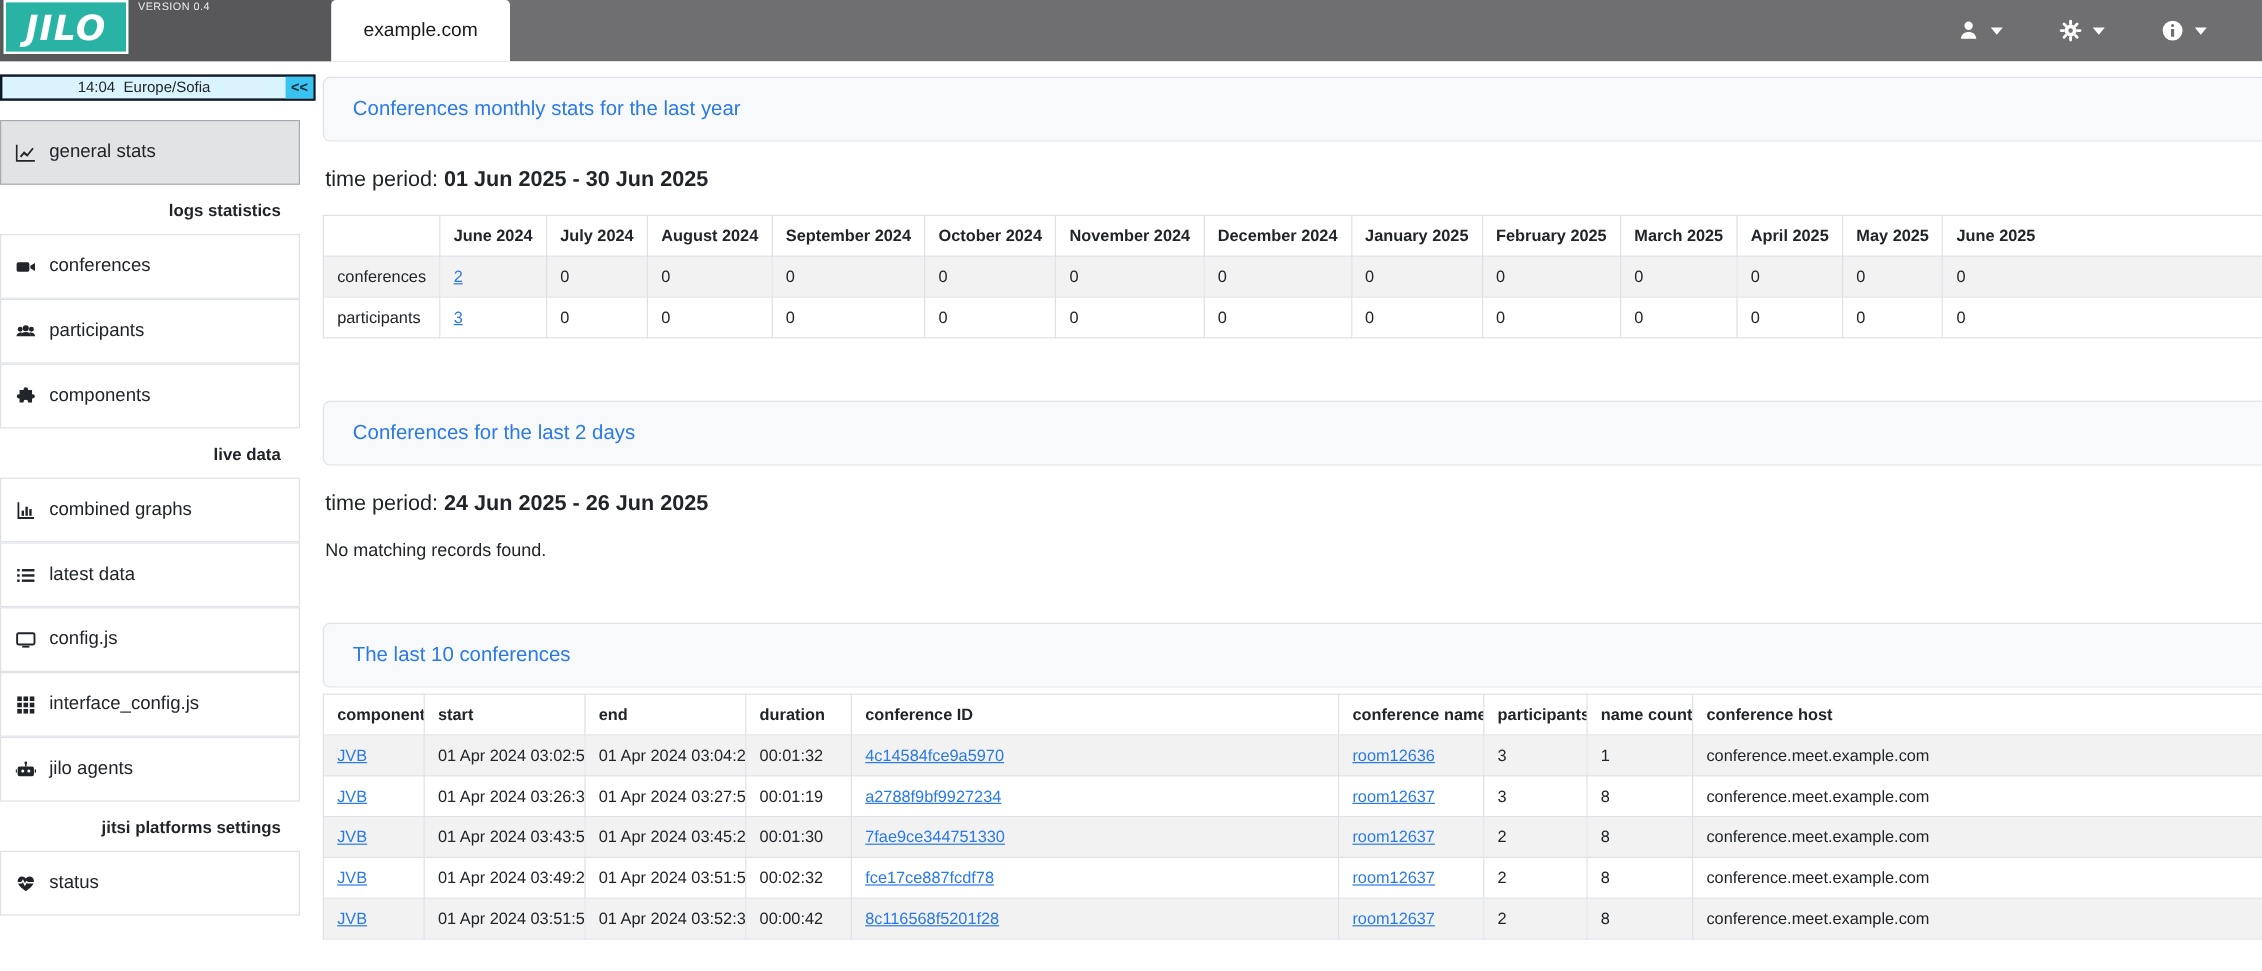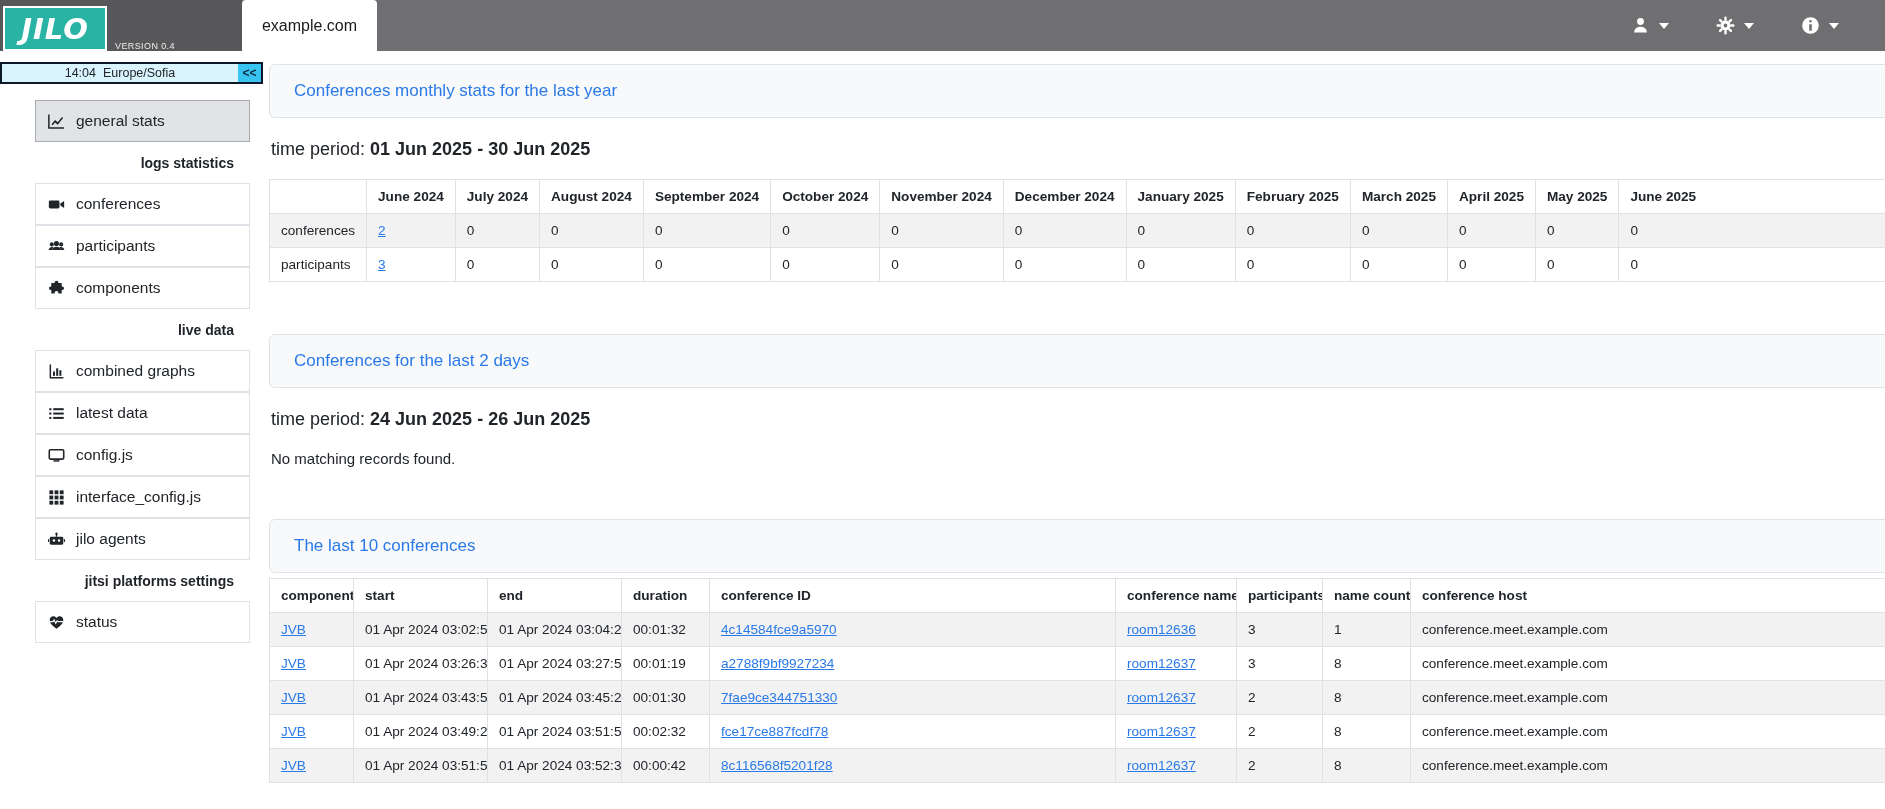--- a/index.html
+++ b/index.html
@@ -4,30 +4,30 @@
 <style>
   * { box-sizing: border-box; }
   html,body { margin:0; padding:0; }
   body {
     width:1885px; height:809px; overflow:hidden;
     font-family:"Liberation Sans","DejaVu Sans",sans-serif;
     color:#212529; background:#fff; font-size:15px;
   }
   
   .topbar { height:51px; background:#6f6f72; display:flex; align-items:stretch; }
-  .logo-strip { width:242px; background:#58585b; display:flex; align-items:flex-end; flex:none; }
+  .logo-strip { width:276px; background:#58585b; display:flex; align-items:flex-start; flex:none; }
   .logo-box {
     width:104px; height:45px; margin-left:3px; background:#29b3a4;
     border:2px solid #fff; color:#fff; display:flex; align-items:center; justify-content:center;
     font-style:italic; font-weight:bold; font-size:29px; letter-spacing:1px;
     font-family:"DejaVu Sans","Liberation Sans",sans-serif;
   }
   .version { color:#ececec; font-size:9px; margin-left:8px; letter-spacing:.4px; }
   .tab {
-    width:135px; background:#fff; color:#1a1a1a; display:flex; align-items:center; justify-content:center;
+    width:149px; background:#fff; color:#1a1a1a; display:flex; align-items:center; justify-content:center;
     font-size:16px; border-radius:4px 4px 0 0; flex:none; cursor:default;
   }
   .topbar-right { margin-left:auto; display:flex; align-items:center; gap:47px; padding-right:46px; color:#fff; }
   .menu { display:flex; align-items:center; gap:9px; cursor:pointer; }
   .topbar .icon { width:19px; height:19px; }
   .caret { width:0; height:0; border-left:5px solid transparent; border-right:5px solid transparent; border-top:6px solid #fff; }
   
   .layout { display:flex; align-items:flex-start; }
   
   .sidebar { width:263px; flex:none; }
@@ -36,22 +36,22 @@
     display:flex; align-items:center; font-size:12.5px;
   }
   .clock-text { flex:1; text-align:center; }
   .clock-text .tz { margin-left:7px; }
   .collapse-btn {
     width:23px; height:100%; background:#39c3f1; color:#0c2d3d; font-weight:bold; font-size:12px;
     display:flex; align-items:center; justify-content:center; cursor:pointer; flex:none;
   }
   .nav { width:250px; margin-top:16px; }
   .nav-item {
-    height:42px; border:1px solid #dee2e6; background:#fff; display:flex; align-items:center;
-    gap:11px; padding:0 12px; font-size:15.5px; cursor:pointer; white-space:nowrap;margin-left:35px;
+    height:54px; border:1px solid #dee2e6; background:#fff; display:flex; align-items:center;
+    gap:11px; padding:0 12px; font-size:15.5px; cursor:pointer; white-space:nowrap;
   }
   .nav-item.active { background:#e2e3e5; border-color:#a6abb1; }
   .nav-section {
     height:41px; display:flex; align-items:center; justify-content:flex-end;
     padding-right:16px; font-size:14px; white-space:nowrap;font-weight:bold;
   }
   .icon { width:17px; height:17px; display:inline-flex; flex:none; color:inherit; }
   .icon svg { width:100%; height:100%; }
   
   main { flex:1; min-width:0; padding:13px 0 0 6px; }

